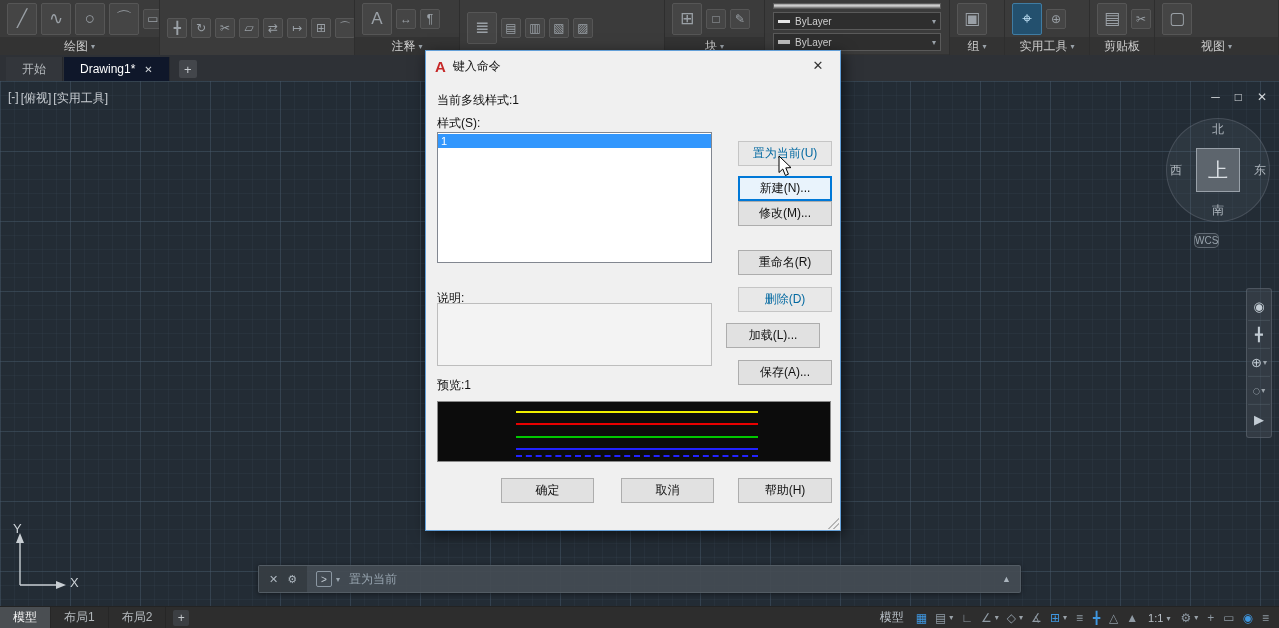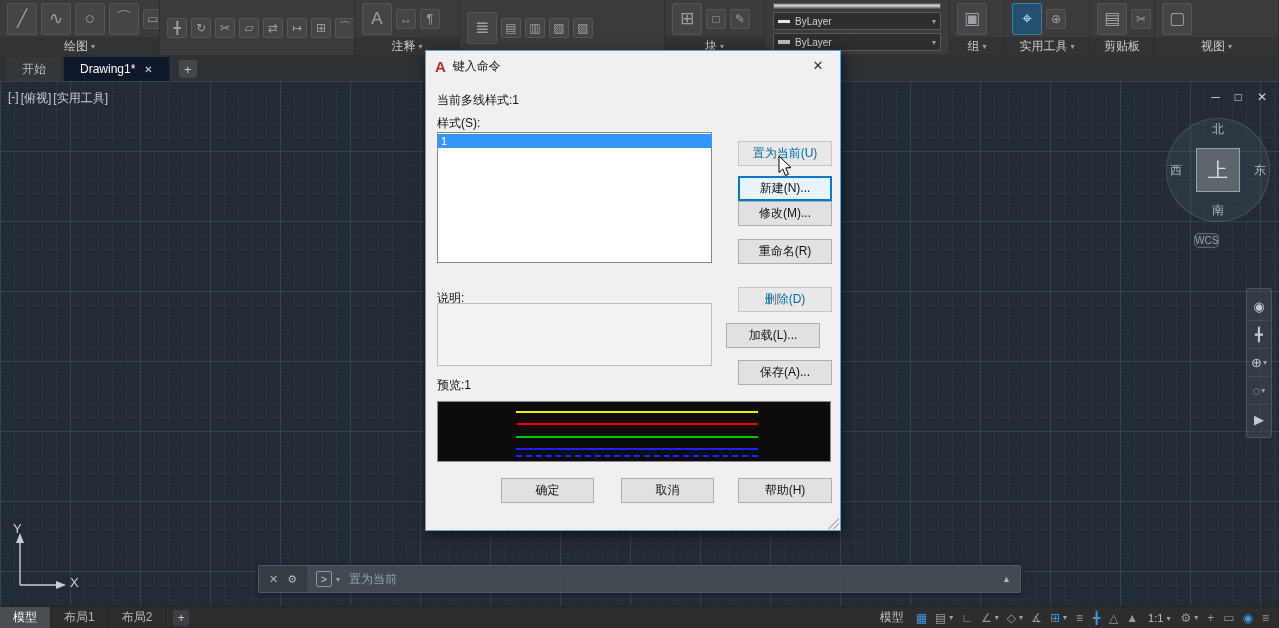--- a/index.html
+++ b/index.html
@@ -312,21 +312,21 @@
   <span class="dlg-label" style="left:11px;top:41px">当前多线样式:1</span>
   <span class="dlg-label" style="left:11px;top:64px">样式(S):</span>
 
   <div class="listbox">
     <div class="listitem selected">1</div>
   </div>
 
   <div class="btn disabled" style="left:312px;top:90px">置为当前(U)</div>
   <div class="btn focused" style="left:312px;top:125px">新建(N)...</div>
   <div class="btn" style="left:312px;top:150px">修改(M)...</div>
-  <div class="btn" style="left:312px;top:188px">重命名(R)</div>
+  <div class="btn" style="left:312px;top:199px">重命名(R)</div>
   <div class="btn disabled" style="left:312px;top:236px">删除(D)</div>
   <div class="btn" style="left:300px;top:272px">加载(L)...</div>
   <div class="btn" style="left:312px;top:309px">保存(A)...</div>
 
   <span class="dlg-label" style="left:11px;top:239px">说明:</span>
   <div class="descbox"></div>
 
   <span class="dlg-label" style="left:11px;top:326px">预览:1</span>
   <div class="previewbox">
       <div class="pline" style="top: 9px; background: rgb(240, 240, 0);"></div>

